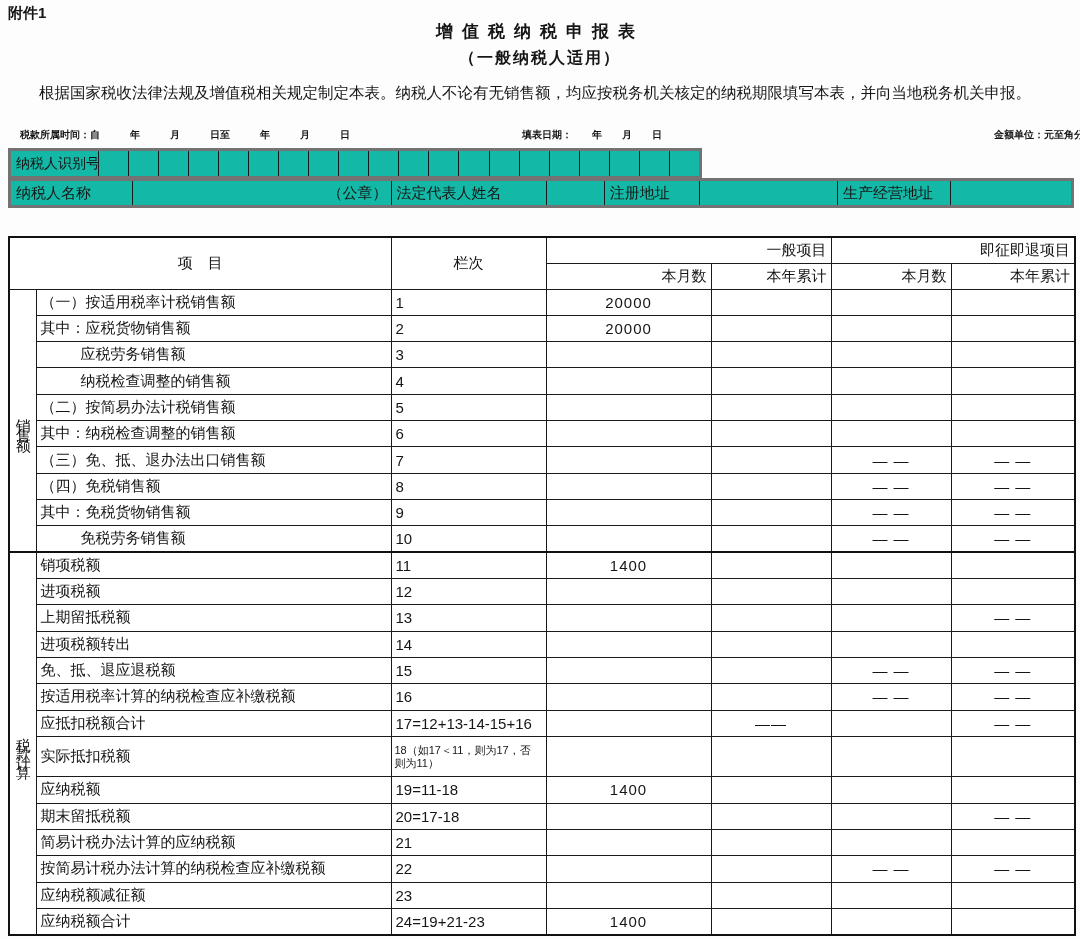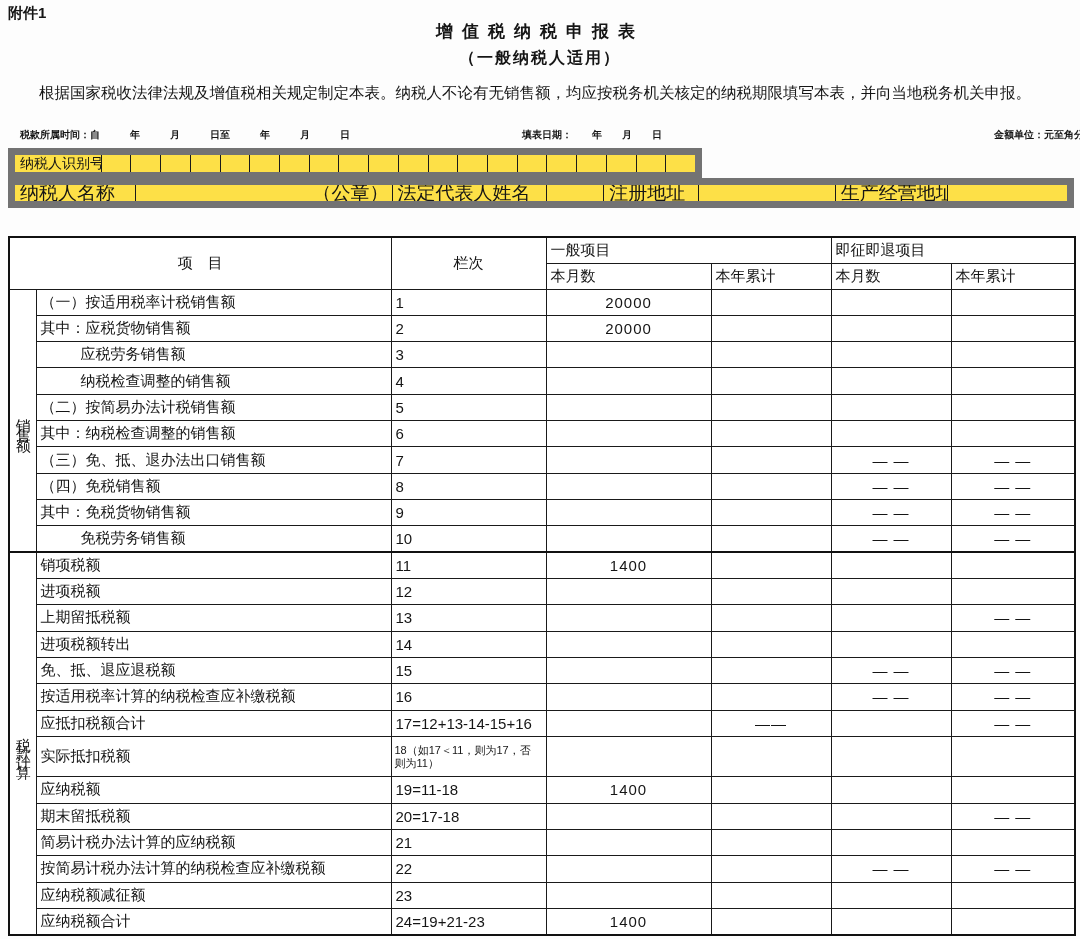--- a/index.html
+++ b/index.html
@@ -17,40 +17,40 @@
   .subtitle { position:absolute; left:0; top:48px; width:100%; text-align:center;
               font-size:16px; font-weight:bold; letter-spacing:2px; }
   .instructions { position:absolute; left:8px; top:81px; width:1064px;
                   font-size:15.5px; line-height:23px; text-indent:2em; }
 
   .dateline { position:absolute; left:20px; top:128px; width:1064px; height:20px; font-size:10px;font-weight:bold; }
   .dl-period { position:absolute; left:0; top:0; }
   .dl-filing { position:absolute; left:502px; top:0; }
   .dl-unit   { position:absolute; right:0; top:0; }
 
-  .irow { position:absolute; display:flex; background:#fde047; border:7px solid #737373; }
+  .irow { position:absolute; display:flex; background:#14b8a6; border:3px solid #737373; }
   .ic { border-right:1px solid #1a1a1a; display:flex; align-items:center;
-        padding:0 5px; font-size:19px; white-space:nowrap; overflow:hidden; }
+        padding:0 5px; font-size:15px; white-space:nowrap; overflow:hidden; }
   .ic:last-child { border-right:none; }
   .ic.fill { padding:0 3px; }
   .ic.seal { justify-content:flex-end; }
 
   .idwrap { display:flex; width:604px; }
   .idbox { flex:1 1 auto; border-right:1px solid #1a1a1a; }
   .idbox:last-child { border-right:none; }
 
   table.main { position:absolute; left:8px; top:236px; width:1066px; height:700px;
                border-collapse:collapse; table-layout:fixed; background:#fff; }
   table.main th, table.main td {
     border:1px solid #1a1a1a; font-size:15px; font-weight:normal;
     padding:1px 4px; overflow:hidden;
   }
   table.main { border:2px solid #111; }
   th.h-item, th.h-lan { text-align:center; }
-  th.h-group, th.h-sub { text-align:left; }
+  th.h-group, th.h-sub { text-align:right; }
   td.side { writing-mode:vertical-lr; text-orientation:upright; letter-spacing:9px;
             text-align:center; padding:0; font-size:15px; }
   td.item { text-align:left; padding-left:7px; }
   td.item.indent { padding-left:44px; }
   td.lan { text-align:left; padding-left:5px; }
   td.lan.small { font-size:11px; line-height:13px; padding-left:3px; white-space:normal; }
   td.val { text-align:center; letter-spacing:1px; }
   tr.body-row { height:26px; }
   tr.tall { height:40px; }
   tr.sec-start td { border-top:2px solid #111; }

